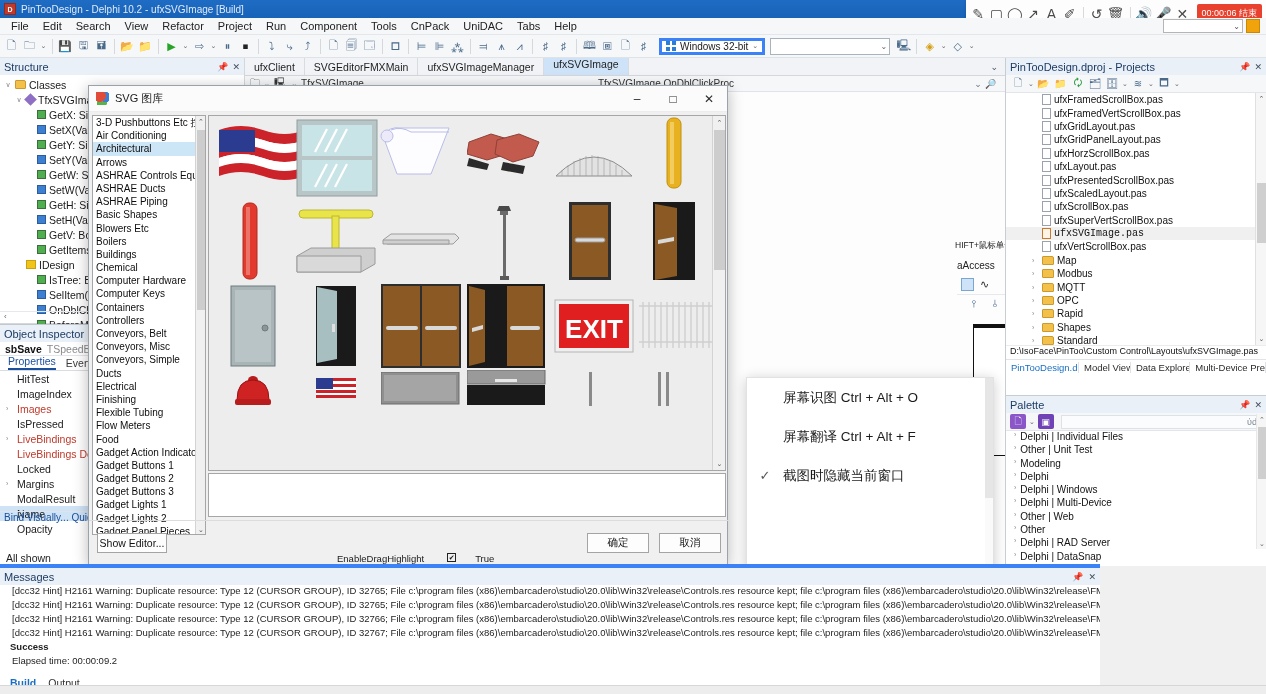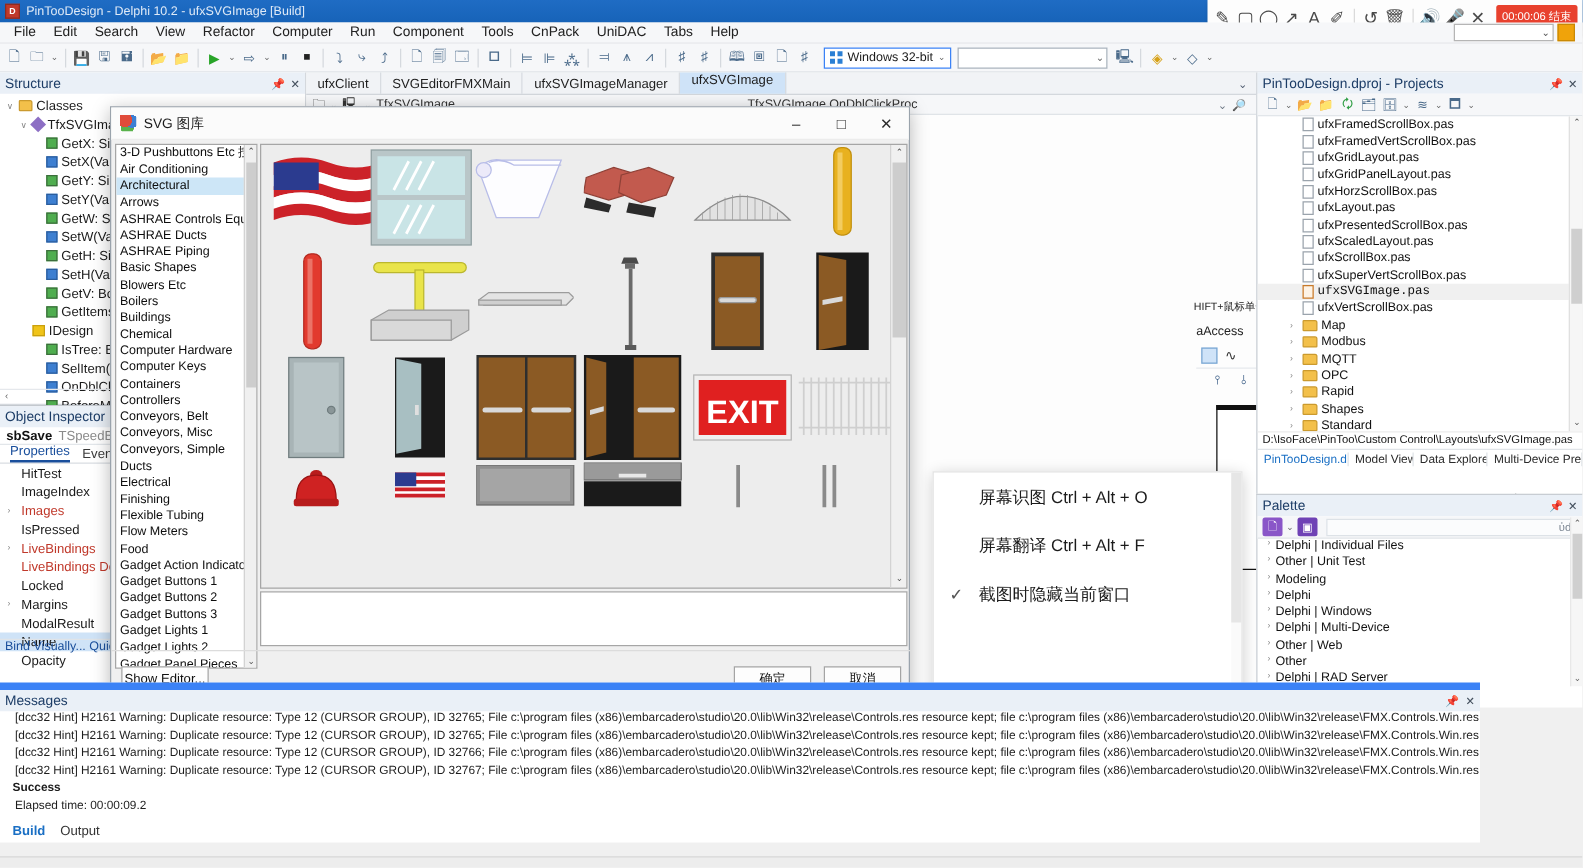--- a/index.html
+++ b/index.html
@@ -70,21 +70,21 @@
     display:flex; align-items:center; padding-left:3px; gap:1px;
   }
   .tbi {
     width:17px; height:19px; display:flex; align-items:center; justify-content:center;
     font-size:11px; color:#4a6a8a; cursor:pointer; border-radius:2px;
   }
   .tbi.arrow { width:9px; color:#666; font-size:7px; }
   .tbsep { width:1px; height:15px; background:#d5d9de; margin:0 3px; }
   #platform-combo {
     display:flex; align-items:center; gap:4px; height:17px; padding:0 4px;
-    background:#fff; border:1px solid #3b82f6; font-size:10px; margin-left:6px;
+    background:#fff; border:3px solid #3b82f6; font-size:10px; margin-left:6px;
   }
   #platform-combo .winlogo {
     width:10px;height:10px;
     background:
       linear-gradient(#2a7fd4,#2a7fd4) 0 0/4px 4px no-repeat,
       linear-gradient(#2a7fd4,#2a7fd4) 6px 0/4px 4px no-repeat,
       linear-gradient(#2a7fd4,#2a7fd4) 0 6px/4px 4px no-repeat,
       linear-gradient(#2a7fd4,#2a7fd4) 6px 6px/4px 4px no-repeat;
   }
   #config-combo {
@@ -131,22 +131,22 @@
   .prow .ex { width:9px; color:#888; font-size:7px; }
   .prow .pn { padding-left:2px; }
   .prow.red .pn { color:#c0392b; }
   .prow.sel { background:#cfe3f7; }
   #oi-foot { position:absolute; left:0; bottom:40px; width:245px; height:15px;
     font-size:10px; color:#1a4f9c; padding-left:4px; border-top:1px solid #e0e4e8; }
   #oi-allshown { position:absolute; left:0; bottom:2px; width:245px; font-size:10.5px;
     padding-left:6px; color:#222; }
 
   
-  #messages { left:0; top:546px; width:1184px; height:128px;
-    background:#fff; border-top:6px solid #3b82f6; }
+  #messages { left:0; top:564px; width:1100px; height:128px;
+    background:#fff; border-top:4px solid #3b82f6; }
   #messages .mhead { height:17px; background:#eaf0f7; display:flex; align-items:center;
     padding:0 4px; font-size:11px; color:#1c3c66; }
   #messages .mhead .hicons { margin-left:auto; display:flex; gap:5px; color:#44505e; font-size:9px;}
   .mline { height:14px; font-size:9.5px; padding-left:12px; white-space:nowrap;
     overflow:hidden; color:#1d1d1d; }
   .mline.bold { font-weight:bold; padding-left:10px; }
   #msg-tabs { position:absolute; left:0; bottom:2px; height:14px; display:flex;
     gap:12px; padding-left:10px; font-size:10.5px; align-items:center; }
   #msg-tabs .mt { color:#333; }
   #msg-tabs .mt.sel { color:#1a6fc4; font-weight:bold; }
@@ -335,21 +335,21 @@
   <div class="cicon">✕</div>
   <div id="cap-timer">00:00:06 结束</div>
 </div>
 
 <div id="menubar" class="abs">
   <div class="mi">File</div>
   <div class="mi">Edit</div>
   <div class="mi">Search</div>
   <div class="mi">View</div>
   <div class="mi">Refactor</div>
-  <div class="mi">Computer</div>
+  <div class="mi">Project</div>
   <div class="mi">Run</div>
   <div class="mi">Component</div>
   <div class="mi">Tools</div>
   <div class="mi">CnPack</div>
   <div class="mi">UniDAC</div>
   <div class="mi">Tabs</div>
   <div class="mi">Help</div>
   <div id="menu-combo">
     <div class="cb">⌄</div>
     <div class="gicon"></div>

